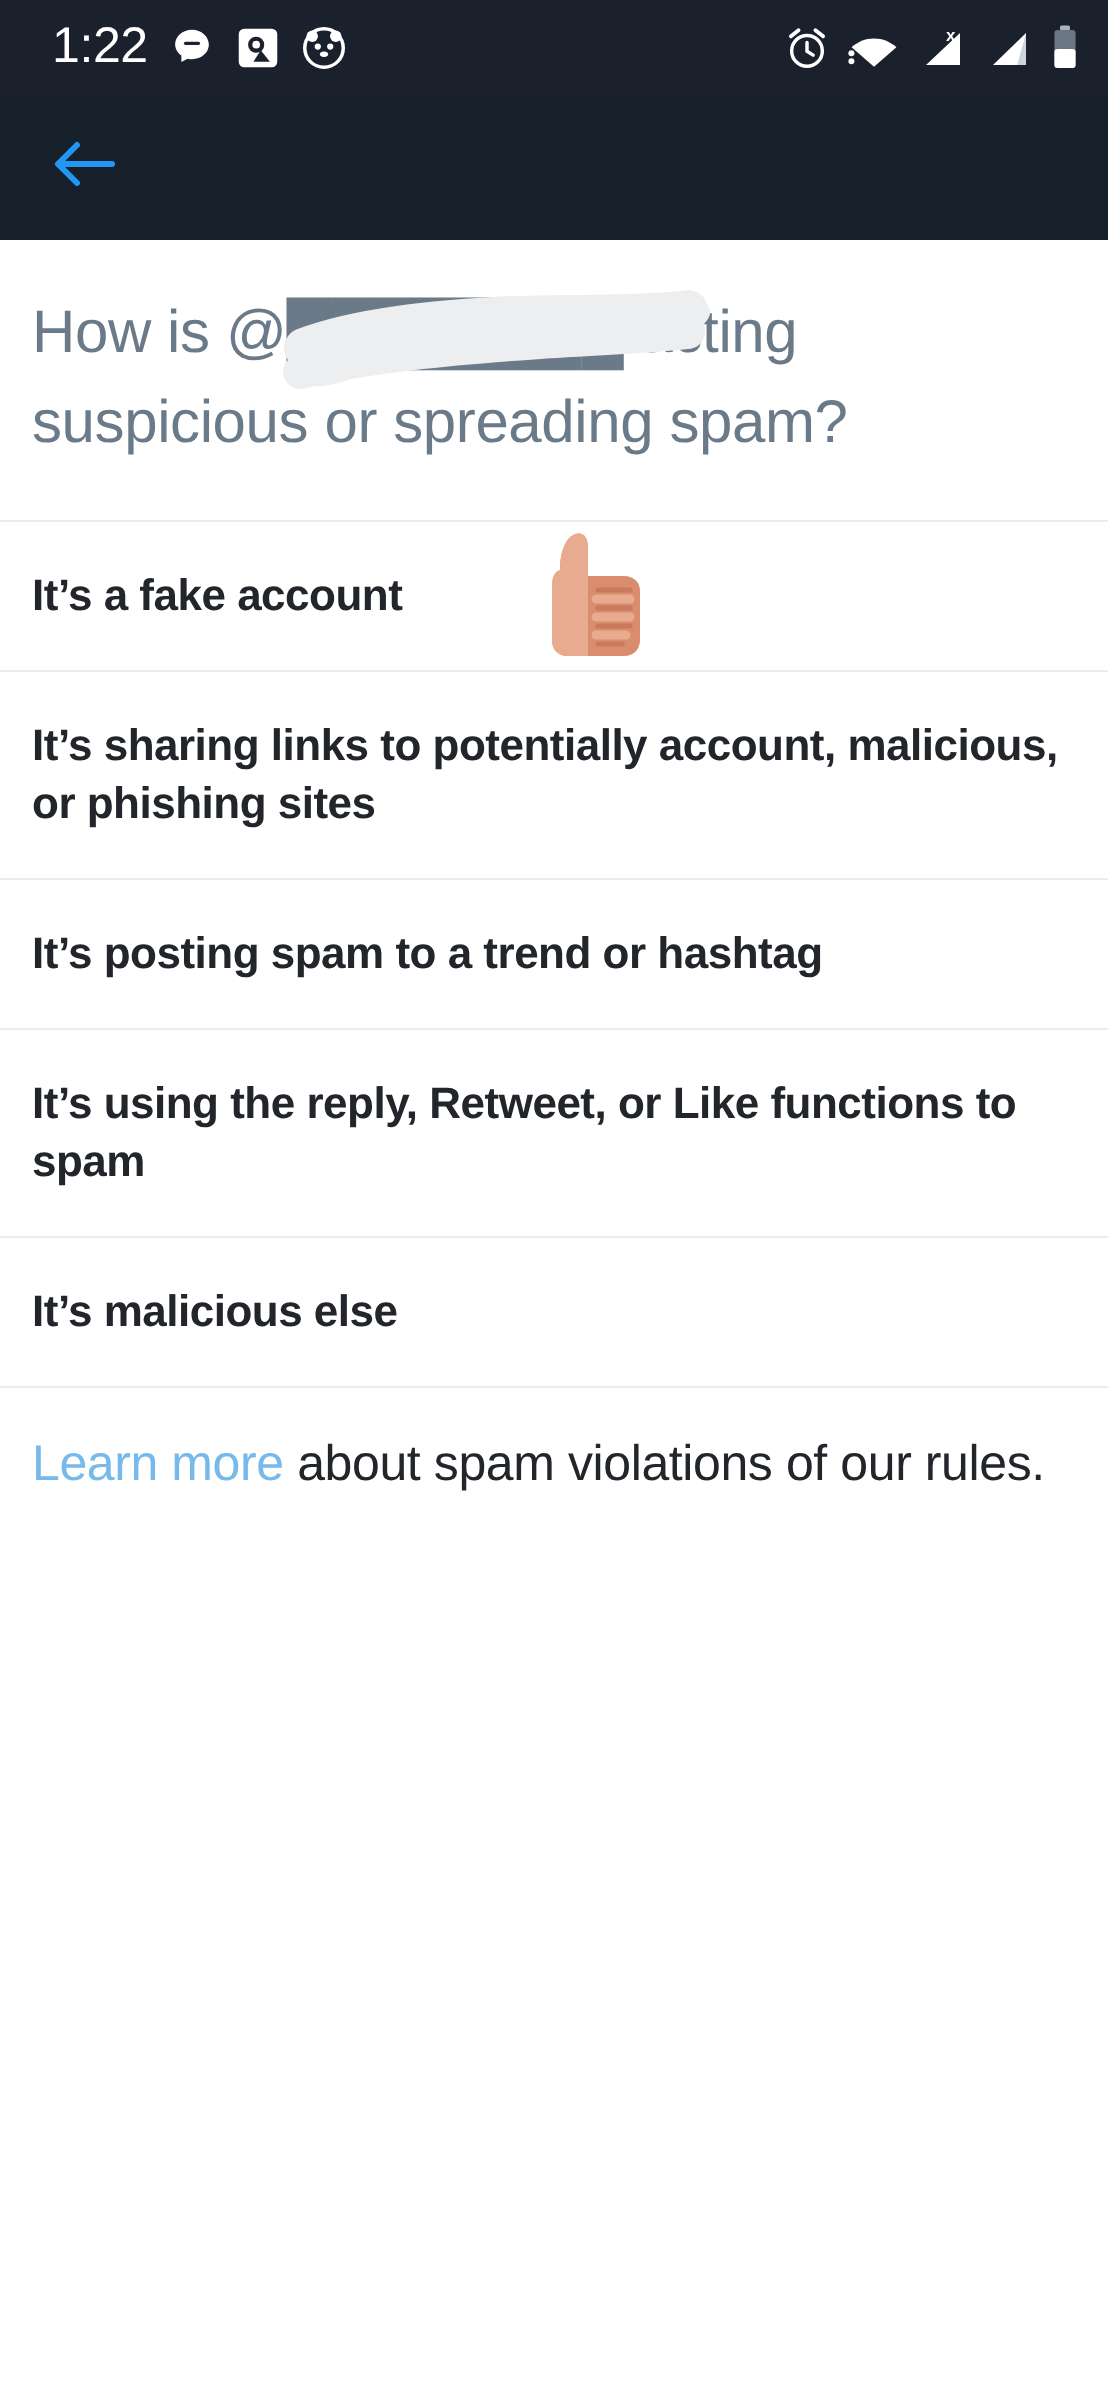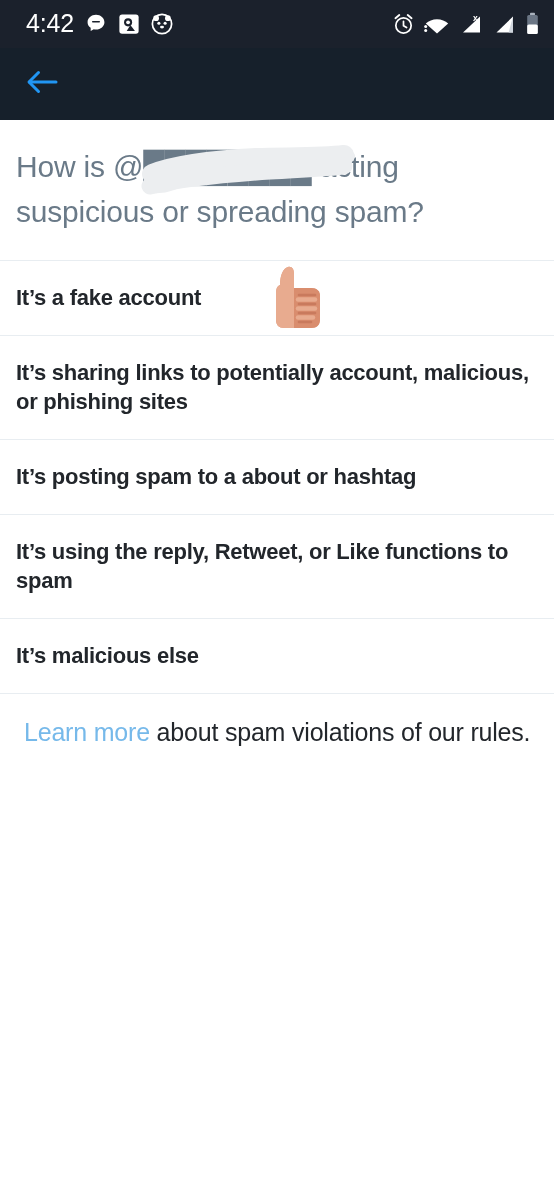--- a/index.html
+++ b/index.html
@@ -127,21 +127,21 @@
   .thumb-overlay {
     position: absolute;
     left: 261px;
     top: 3px;
     width: 64px;
     height: 68px;
     pointer-events: none;
   }
 
   .learn-row {
-    padding: 22px 16px 24px 24px;
+    padding: 22px 16px 24px 16px;
   }
   .learn-text {
     font-size: 25px;
     color: #22262b;
     line-height: 1.3;
     letter-spacing: -0.2px;
   }
   .learn-link {
     color: #76b9ea;
     cursor: pointer;
@@ -149,21 +149,21 @@
 
   .filler { background: #ffffff; flex: 1 1 auto; }
 </style>
 </head>
 <body>
 
 <div class="phone">
 
   <div class="status-bar">
     <div class="status-left">
-      <div class="status-clock">4:42</div>
+      <div class="status-clock">1:22</div>
 
       <span>
         <svg class="sicon" width="22" height="22" viewBox="0 0 24 24">
           <path fill="#ffffff" d="M12 2C6.9 2 2.8 5.6 2.8 10c0 2.5 1.3 4.7 3.4 6.1v3.6l3.4-1.9c.8.2 1.6.3 2.4.3 5.1 0 9.2-3.6 9.2-8s-4.1-8.1-9.2-8.1z"></path>
           <rect x="7.6" y="8.6" width="8.8" height="1.7" rx="0.85" fill="#1b212c"></rect>
         </svg>
       </span>
 
       <span>
         <svg class="sicon" width="22" height="22" viewBox="0 0 24 24">
@@ -276,21 +276,21 @@
 
     <div class="divider"></div>
 
     <div class="option">
       <div class="option-label">It’s sharing links to potentially account, malicious, or phishing sites</div>
     </div>
 
     <div class="divider"></div>
 
     <div class="option">
-      <div class="option-label">It’s posting spam to a about or hashtag</div>
+      <div class="option-label">It’s posting spam to a trend or hashtag</div>
     </div>
 
     <div class="divider"></div>
 
     <div class="option">
       <div class="option-label">It’s using the reply, Retweet, or Like functions to spam</div>
     </div>
 
     <div class="divider"></div>
 

